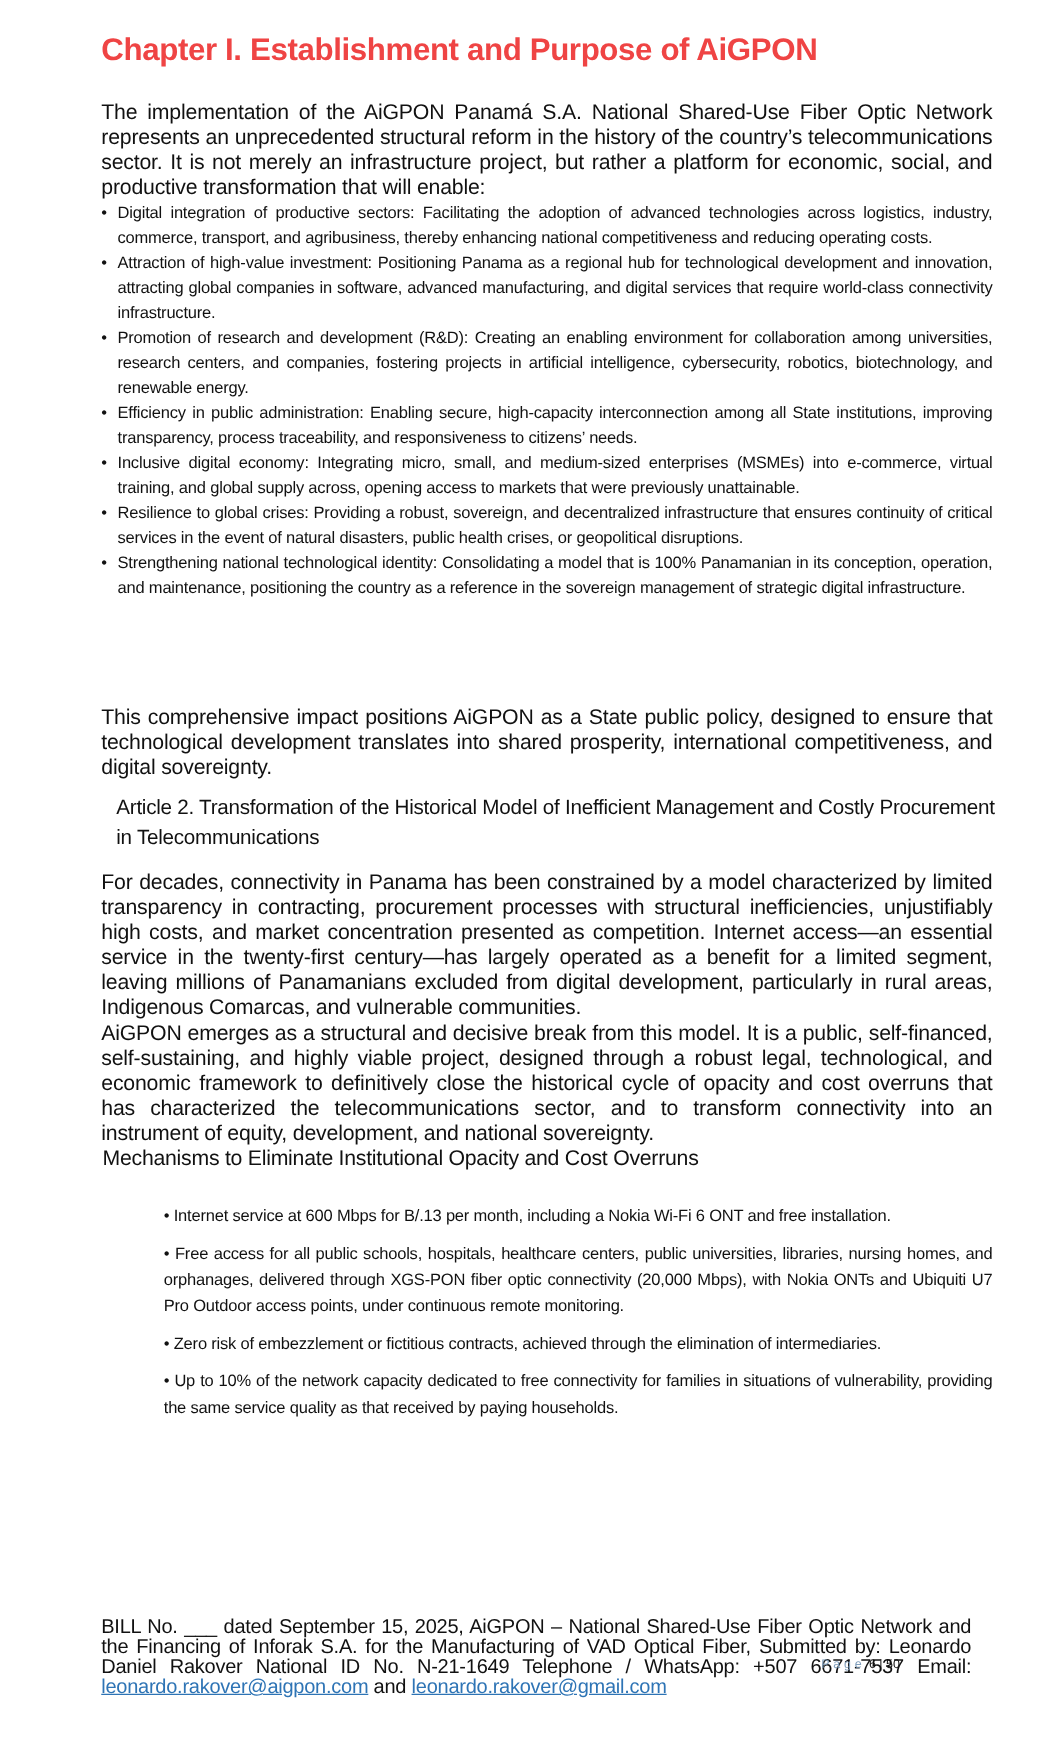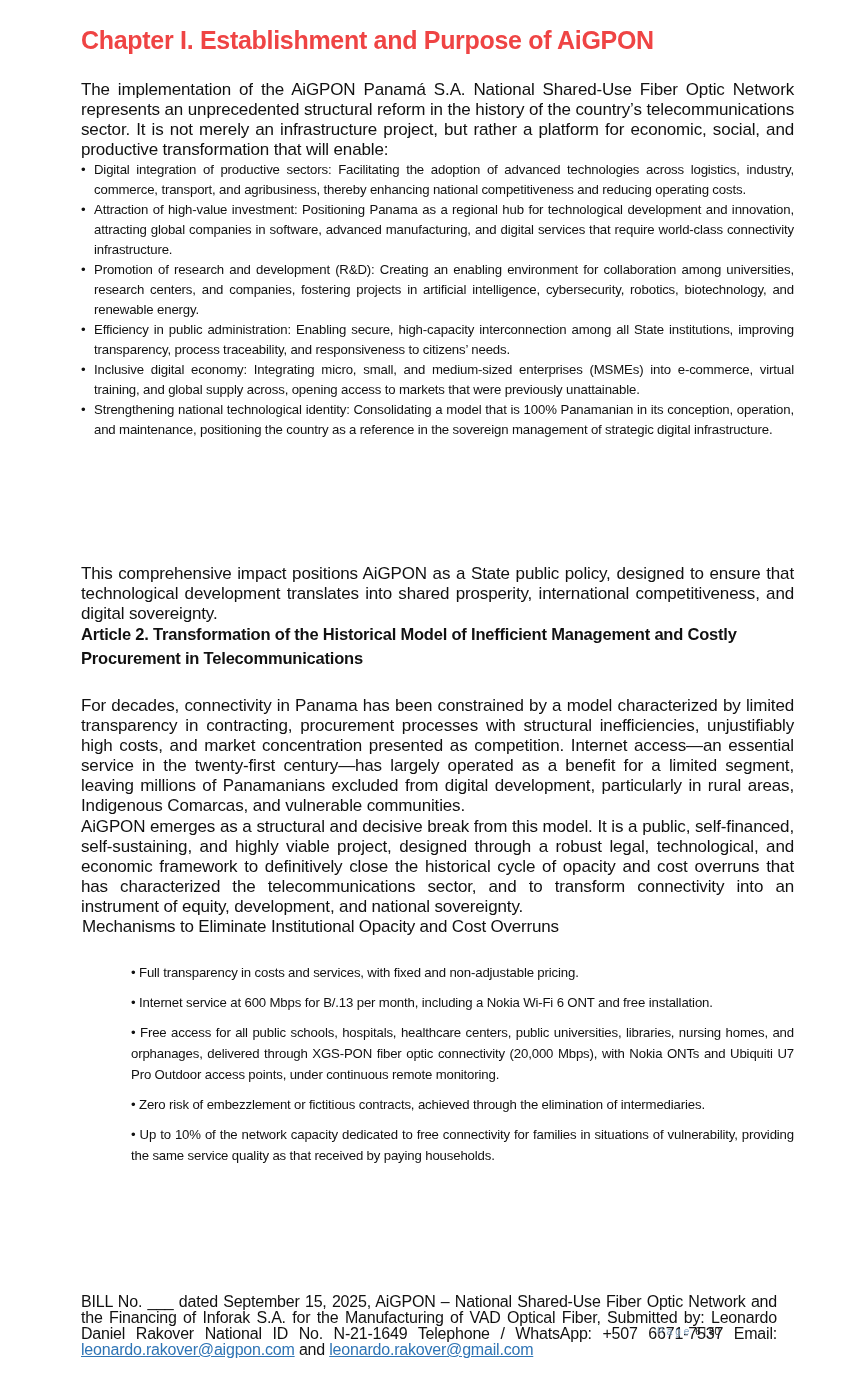--- a/index.html
+++ b/index.html
@@ -17,22 +17,22 @@
     font-size: 17px; line-height: 20px; text-align: justify;
     letter-spacing: -0.15px;
   }
   .bullets { position: absolute; left: 0; top: 160px; width: 713px; margin: 0; padding: 0; list-style: none; }
   .bullets li {
     font-size: 13.2px; line-height: 20px; text-align: justify;
     padding-left: 13px; text-indent: -13px; letter-spacing: -0.15px;
   }
   .bullets li .dot { display: inline-block; width: 13px; text-indent: 0; }
   .article-title {
-    position: absolute; left: 0; top: 622px; width: 713px; margin: 0;
-    font-size: 16.5px; line-height: 24px; font-weight: bold; letter-spacing: -0.2px;
+    position: absolute; left: 0; top: 622px; width: 713px; margin: 12px;
+    font-size: 16.5px; line-height: 24px; font-weight: normal; letter-spacing: -0.2px;
   }
   .sub-title {
     position: absolute; left: 1px; top: 917px; margin: 0;
     font-size: 17px; font-weight: normal; letter-spacing: -0.2px;
   }
   .mech { position: absolute; left: 50px; top: 962px; width: 663px; margin: 0; padding: 0; list-style: none; }
   .mech li {
     font-size: 13.2px; line-height: 21px; text-align: justify; margin-bottom: 9px;
     letter-spacing: -0.15px;
   }
@@ -53,34 +53,34 @@
   <h1 class="chapter-title">Chapter I. Establishment and Purpose of AiGPON</h1>
 
   <p class="para" style="top:80px;">The implementation of the AiGPON Panamá S.A. National Shared-Use Fiber Optic Network represents an unprecedented structural reform in the history of the country’s telecommunications sector. It is not merely an infrastructure project, but rather a platform for economic, social, and productive transformation that will enable:</p>
 
   <ul class="bullets">
     <li><span class="dot">•</span><span>Digital integration of productive sectors: Facilitating the adoption of advanced technologies across logistics, industry, commerce, transport, and agribusiness, thereby enhancing national competitiveness and reducing operating costs.</span></li>
     <li><span class="dot">•</span><span>Attraction of high-value investment: Positioning Panama as a regional hub for technological development and innovation, attracting global companies in software, advanced manufacturing, and digital services that require world-class connectivity infrastructure.</span></li>
     <li><span class="dot">•</span><span>Promotion of research and development (R&amp;D): Creating an enabling environment for collaboration among universities, research centers, and companies, fostering projects in artificial intelligence, cybersecurity, robotics, biotechnology, and renewable energy.</span></li>
     <li><span class="dot">•</span><span>Efficiency in public administration: Enabling secure, high-capacity interconnection among all State institutions, improving transparency, process traceability, and responsiveness to citizens’ needs.</span></li>
     <li><span class="dot">•</span><span>Inclusive digital economy: Integrating micro, small, and medium-sized enterprises (MSMEs) into e-commerce, virtual training, and global supply across, opening access to markets that were previously unattainable.</span></li>
+    <li><span class="dot">•</span><span>Resilience to global crises: Providing a robust, sovereign, and decentralized infrastructure that ensures continuity of critical services in the event of natural disasters, public health crises, or geopolitical disruptions.</span></li>
     <li><span class="dot">•</span><span>Strengthening national technological identity: Consolidating a model that is 100% Panamanian in its conception, operation, and maintenance, positioning the country as a reference in the sovereign management of strategic digital infrastructure.</span></li>
   </ul>
 
   <p class="para" style="top:564px;">This comprehensive impact positions AiGPON as a State public policy, designed to ensure that technological development translates into shared prosperity, international competitiveness, and digital sovereignty.</p>
 
   <h2 class="article-title">Article 2. Transformation of the Historical Model of Inefficient Management and Costly Procurement in Telecommunications</h2>
 
   <p class="para" style="top:696px;">For decades, connectivity in Panama has been constrained by a model characterized by limited transparency in contracting, procurement processes with structural inefficiencies, unjustifiably high costs, and market concentration presented as competition. Internet access—an essential service in the twenty-first century—has largely operated as a benefit for a limited segment, leaving millions of Panamanians excluded from digital development, particularly in rural areas, Indigenous Comarcas, and vulnerable communities.</p>
   <p class="para" style="top:817px;">AiGPON emerges as a structural and decisive break from this model. It is a public, self-financed, self-sustaining, and highly viable project, designed through a robust legal, technological, and economic framework to definitively close the historical cycle of opacity and cost overruns that has characterized the telecommunications sector, and to transform connectivity into an instrument of equity, development, and national sovereignty.</p>
 
   <h3 class="sub-title">Mechanisms to Eliminate Institutional Opacity and Cost Overruns</h3>
 
   <ul class="mech">
-    <li>• Full transparency in costs and services, with fixed and non-adjustable pricing.</li>
     <li>• Internet service at 600 Mbps for B/.13 per month, including a Nokia Wi-Fi 6 ONT and free installation.</li>
     <li>• Free access for all public schools, hospitals, healthcare centers, public universities, libraries, nursing homes, and orphanages, delivered through XGS-PON fiber optic connectivity (20,000 Mbps), with Nokia ONTs and Ubiquiti U7 Pro Outdoor access points, under continuous remote monitoring.</li>
     <li>• Zero risk of embezzlement or fictitious contracts, achieved through the elimination of intermediaries.</li>
     <li>• Up to 10% of the network capacity dedicated to free connectivity for families in situations of vulnerability, providing the same service quality as that received by paying households.</li>
   </ul>
 </div>
 
 <div class="footer">
   <span>BILL No. ___ dated September 15, 2025, AiGPON – National Shared-Use Fiber Optic Network and the Financing of Inforak S.A. for the Manufacturing of VAD Optical Fiber, Submitted by: Leonardo Daniel Rakover National ID No. N-21-1649 Telephone / WhatsApp: +507 6671-7537 Email:</span>
   <a>leonardo.rakover@aigpon.com</a>

